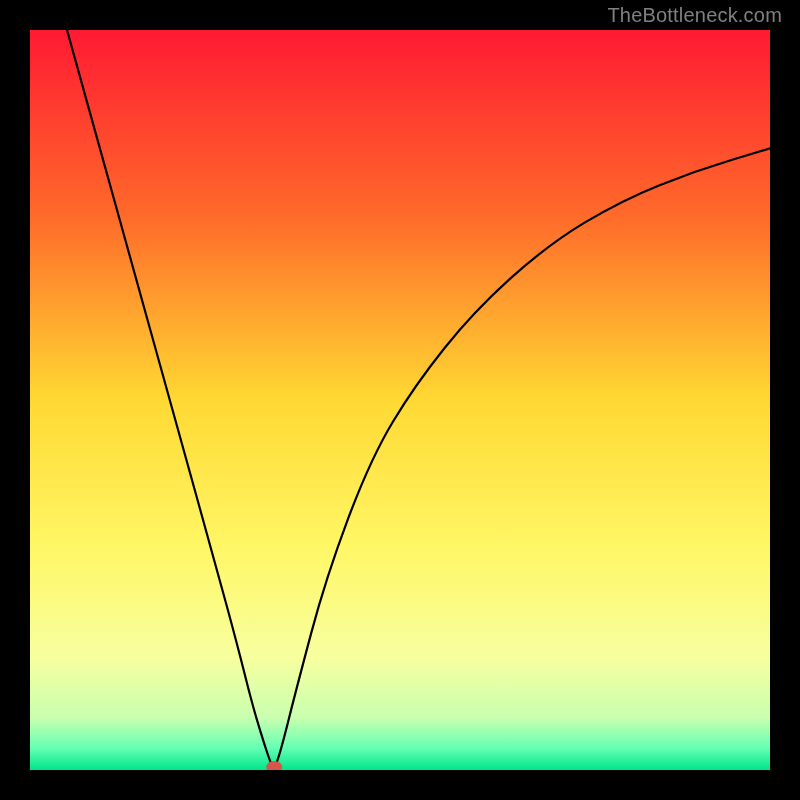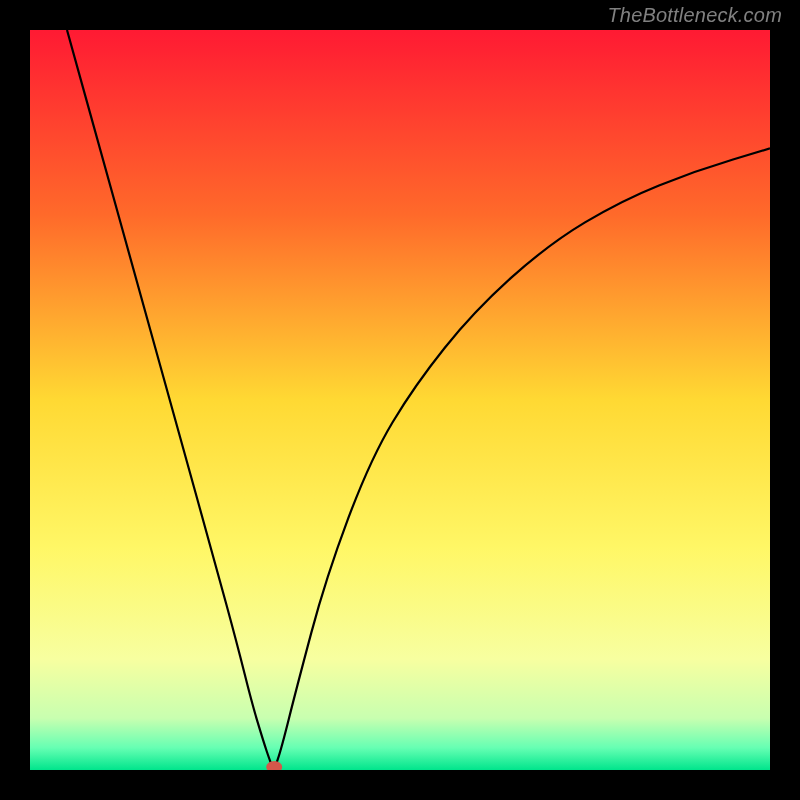--- a/index.html
+++ b/index.html
@@ -9,21 +9,20 @@
     width: 800px;
     height: 800px;
     overflow: hidden;
     font-family: Arial, sans-serif;
   }
   .frame {
     position: relative;
     width: 800px;
     height: 800px;
     background: #000;
-    font-style: italic;
   }
   .watermark {
     position: absolute;
     top: 4px;
     right: 18px;
     color: #808080;
     font-size: 20px;
     font-weight: 500;
     letter-spacing: 0.2px;
     z-index: 10;

